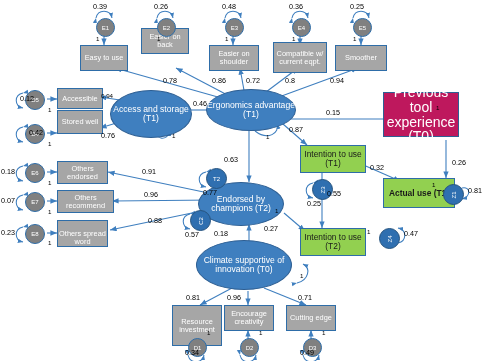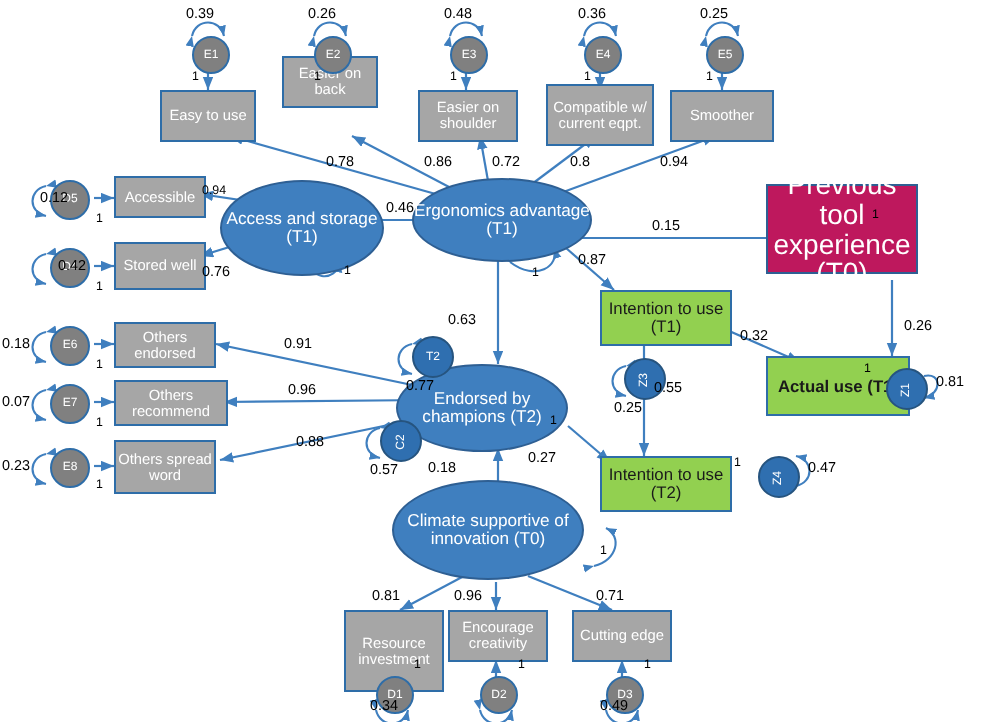--- a/index.html
+++ b/index.html
@@ -132,30 +132,30 @@
   <div class="node obs" style="left:273px;top:42px;width:54px;height:31px;">
       <span>Compatible w/ current eqpt.</span>
     </div>
   <div class="node obs" style="left:335px;top:45px;width:52px;height:26px;">
       <span>Smoother</span>
     </div>
 
   <div class="node obs" style="left:57px;top:88px;width:46px;height:21px;">
       <span>Accessible</span>
     </div>
-  <div class="node obs" style="left:57px;top:121px;width:46px;height:24px;">
+  <div class="node obs" style="left:57px;top:110px;width:46px;height:24px;">
       <span>Stored well</span>
     </div>
   <div class="node obs" style="left:57px;top:161px;width:51px;height:23px;">
       <span>Others endorsed</span>
     </div>
   <div class="node obs" style="left:57px;top:190px;width:57px;height:23px;">
       <span>Others recommend</span>
     </div>
-  <div class="node obs" style="left:57px;top:220px;width:51px;height:27px;">
+  <div class="node obs" style="left:57px;top:220px;width:51px;height:27px;align-items:flex-end;">
       <span>Others spread word</span>
     </div>
 
   <div class="node obs" style="left:172px;top:305px;width:50px;height:41px;">
       <span>Resource investment</span>
     </div>
   <div class="node obs" style="left:224px;top:305px;width:50px;height:26px;">
       <span>Encourage creativity</span>
     </div>
   <div class="node obs" style="left:286px;top:305px;width:50px;height:26px;">

